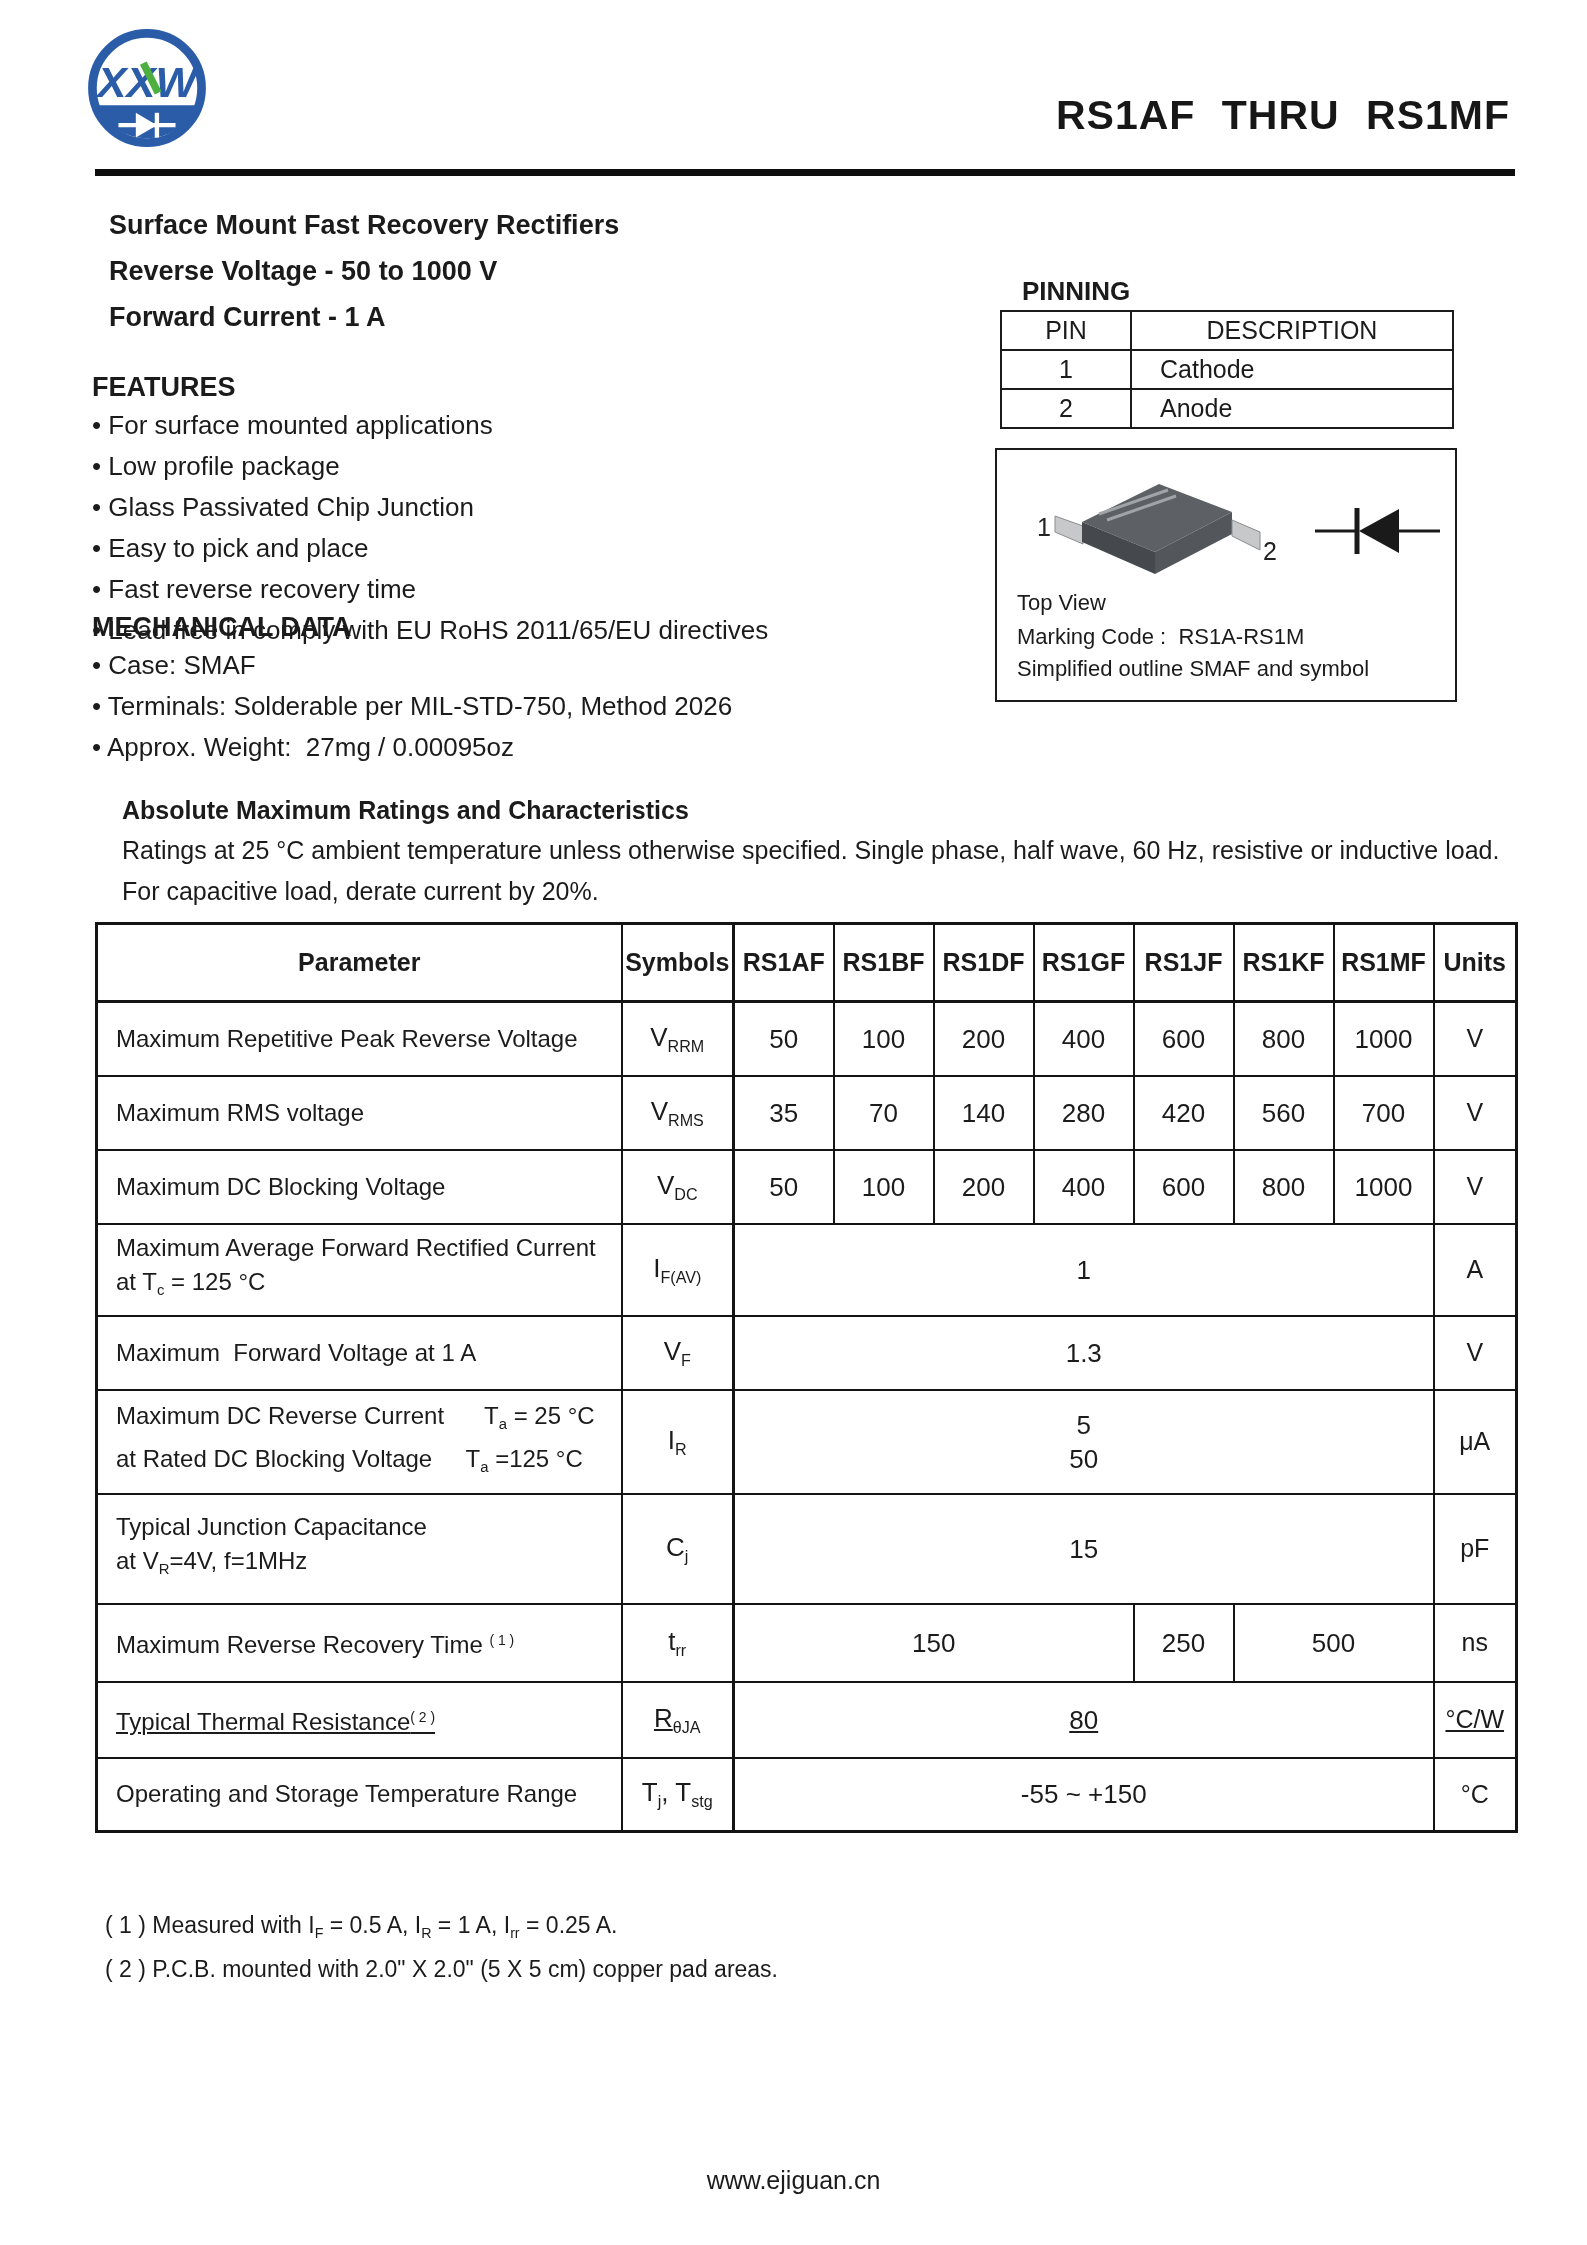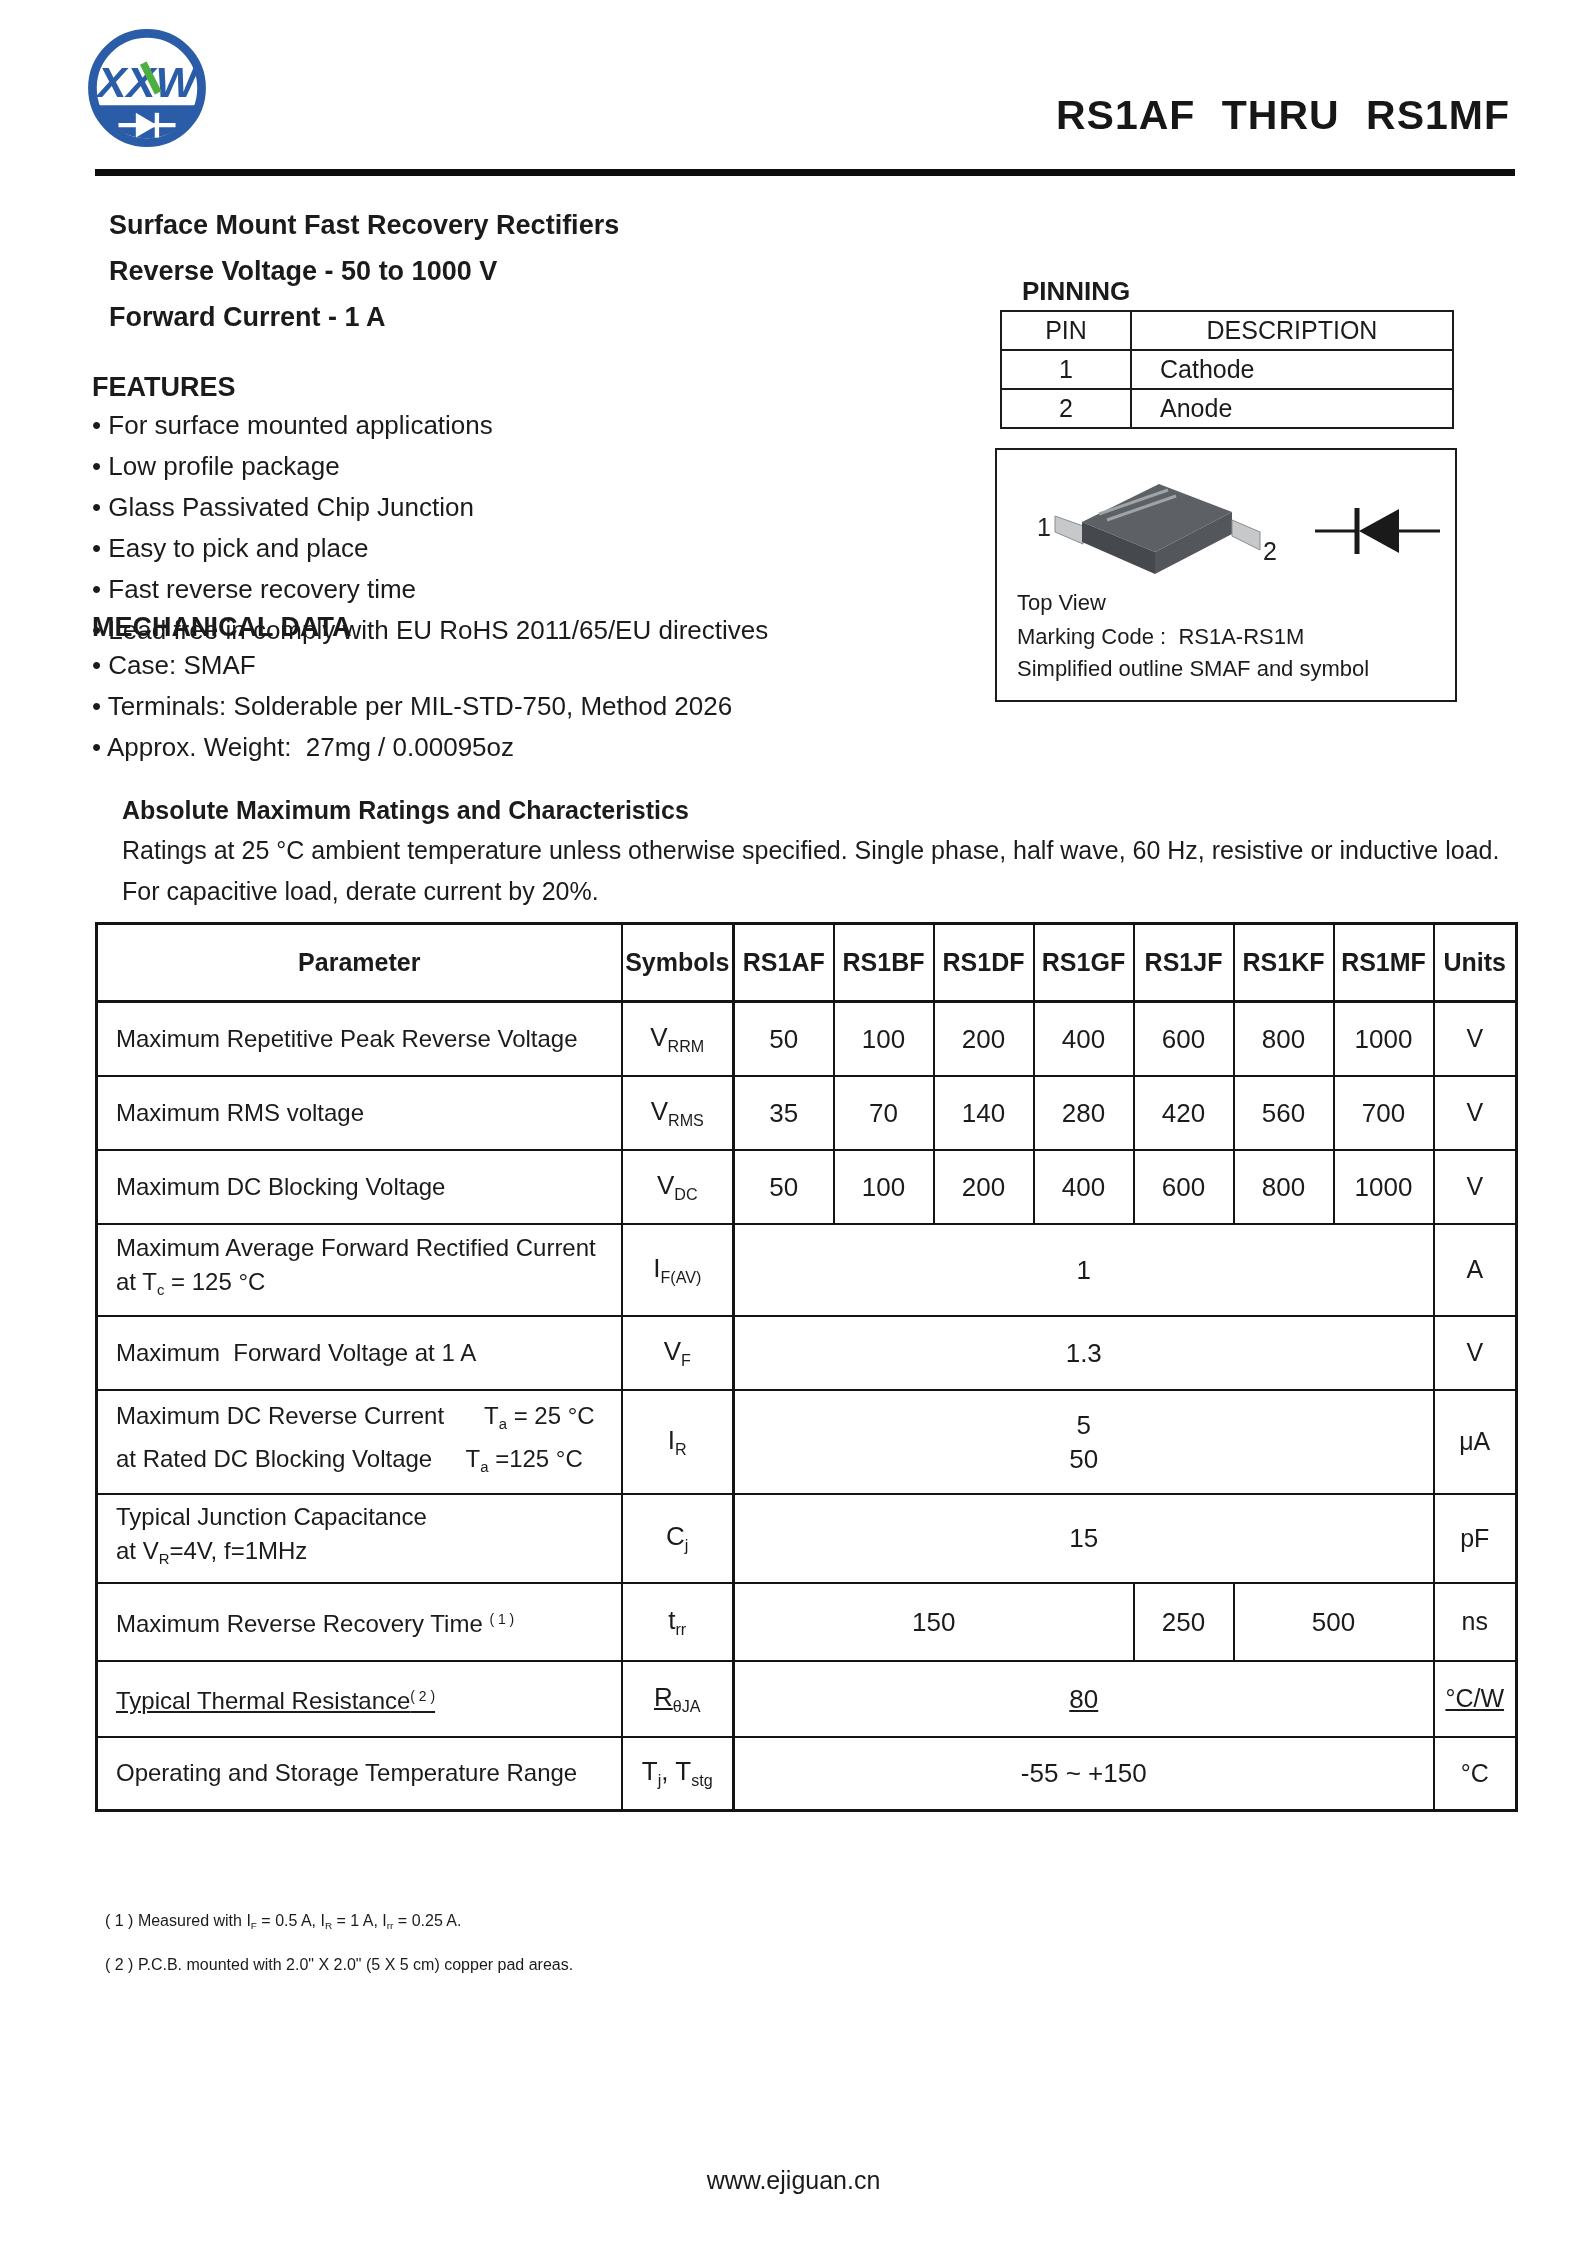--- a/index.html
+++ b/index.html
@@ -48,24 +48,24 @@
   .main-table th,.main-table td{border:2px solid #141414;padding:0;overflow:hidden;}
   .main-table thead th{border-bottom:3px solid #141414;font-size:25px;font-weight:bold;}
   .main-table .param{text-align:left;padding-left:18px;font-size:24px;line-height:34px;}
   .main-table .sym{text-align:center;font-size:26px;}
   .main-table .bR3{border-right:3px solid #141414;}
   .main-table .val{text-align:center;font-size:26px;line-height:34px;}
   .main-table .unit{text-align:center;font-size:25px;}
   sub{font-size:0.62em;vertical-align:-0.35em;letter-spacing:0;}
   sup{font-size:0.58em;vertical-align:0.55em;}
   tr.h78{height:78px;} tr.h74{height:74px;} tr.h92{height:92px;} tr.h88{height:88px;}
-  tr.h104{height:104px;} tr.h86{height:89px;} tr.h76{height:76px;text-decoration:underline;}
-
-  
-  .footnote{left:105px;font-size:16px;}
+  tr.h104{height:104px;} tr.h86{height:110px;} tr.h76{height:76px;text-decoration:underline;}
+
+  
+  .footnote{left:105px;font-size:23px;}
   .site-footer{left:0;top:2166px;width:100%;text-align:center;font-size:25px;}
 </style>
 </head>
 <body>
 
 <div class="abs logo-wrap">
   <svg class="logo-mark" viewBox="0 0 100 100">
     <circle cx="50" cy="50" r="44" fill="#ffffff" stroke="#2a5ca8" stroke-width="7"></circle>
     <path d="M 9.6 64 A 44 44 0 0 0 90.4 64 Z" fill="#2a5ca8"></path>
     <text x="50" y="57" text-anchor="middle" font-size="35" font-weight="bold" font-style="italic" fill="#2a5ca8" font-family="Liberation Sans, sans-serif">XXW</text>

